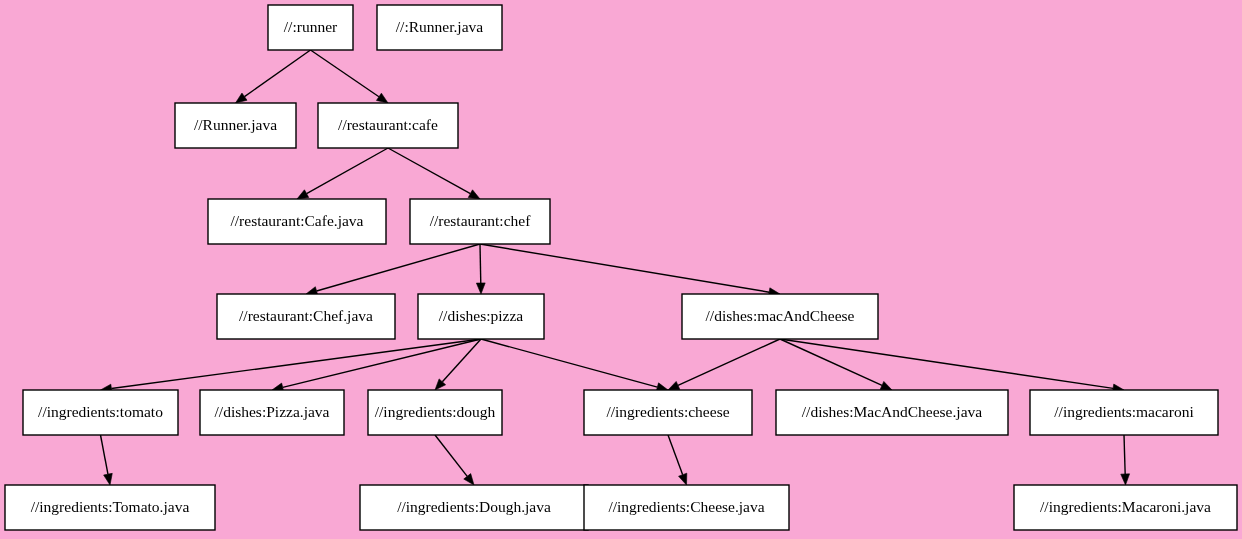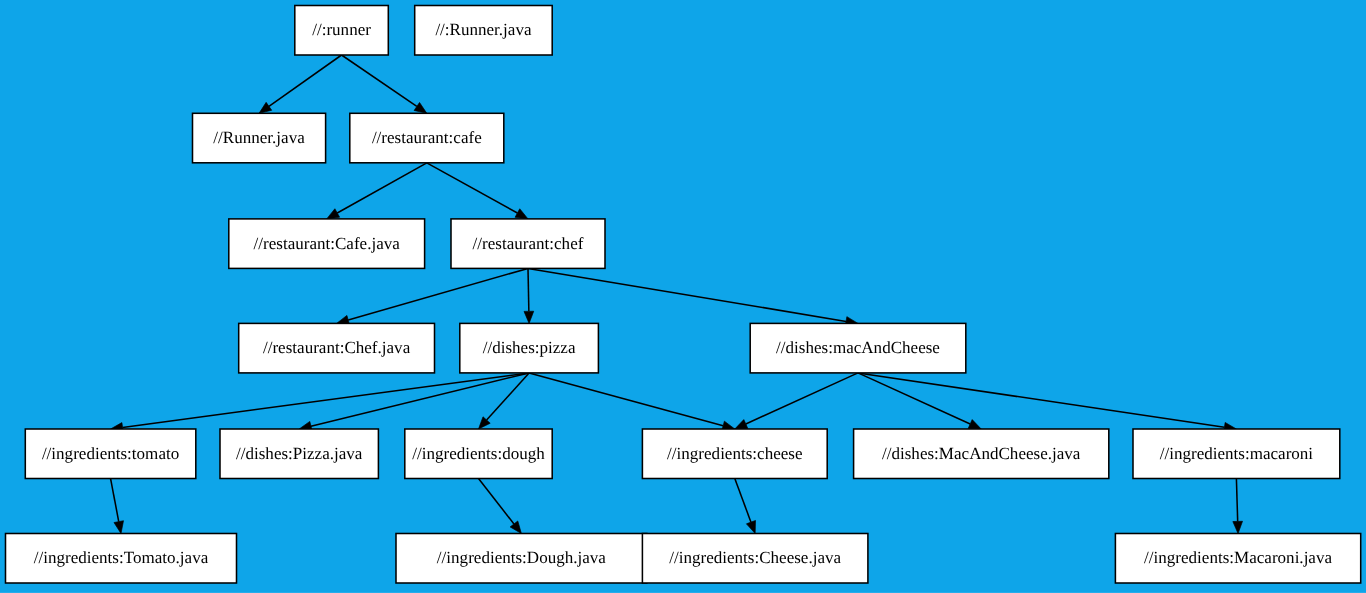--- a/index.html
+++ b/index.html
@@ -4,21 +4,21 @@
 <style>
   html, body {
     margin: 0;
     padding: 0;
     background: #ffffff;
   }
   #graph-root {
     position: relative;
     width: 1242px;
     height: 539px;
-    background: #0ea5e9;
+    background: #f9a8d4;
     font-family: "Liberation Serif", "DejaVu Serif", serif;
     overflow: hidden;
   }
   #graph-svg {
     position: absolute;
     top: 0;
     left: 0;
     width: 1242px;
     height: 539px;
     display: block;

